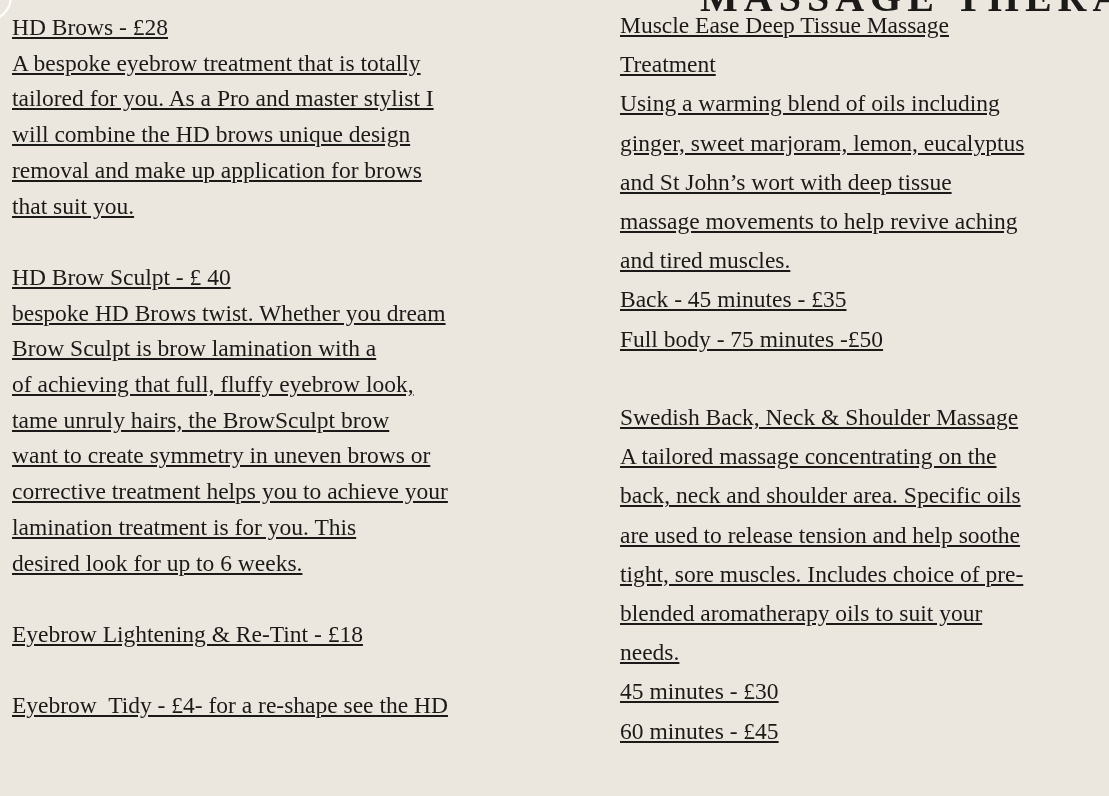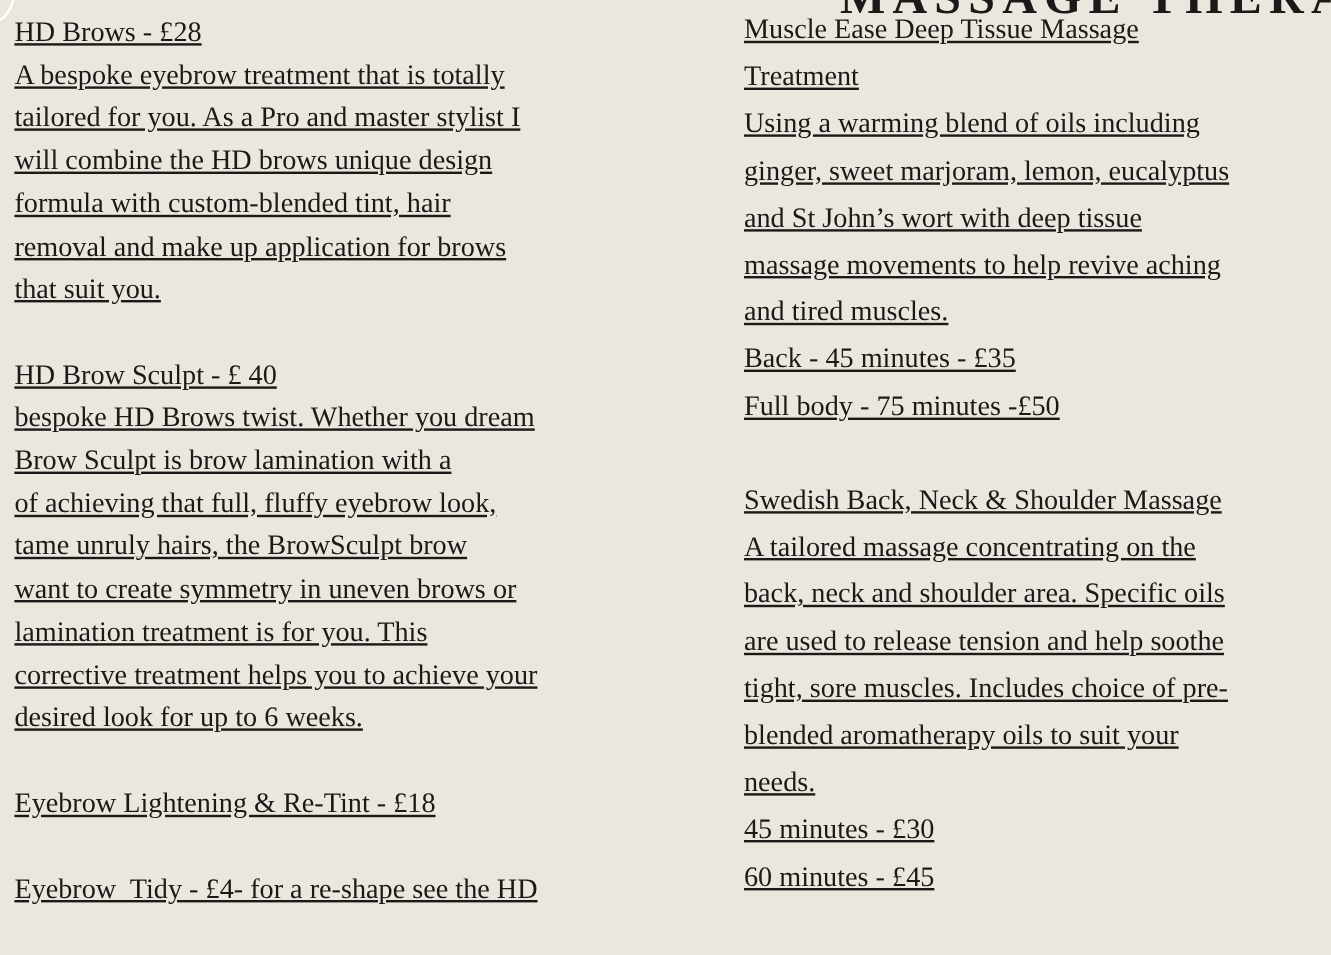--- a/index.html
+++ b/index.html
@@ -29,34 +29,33 @@
 
 <div class="circle"></div>
 <div class="heading-cut">MASSAGE THERAPY</div>
 
 <div class="col left">
   <section>
     <span class="line">HD Brows - £28</span>
     <span class="line">A bespoke eyebrow treatment that is totally</span>
     <span class="line">tailored for you. As a Pro and master stylist I</span>
     <span class="line">will combine the HD brows unique design</span>
-    <span class="line">formula with custom-blended tint, hair</span>
     <span class="line">removal and make up application for brows</span>
     <span class="line">that suit you.</span>
   </section>
   <span class="blank"></span>
   <section>
     <span class="line">HD Brow Sculpt - £ 40</span>
     <span class="line">bespoke HD Brows twist. Whether you dream</span>
     <span class="line">Brow Sculpt is brow lamination with a</span>
     <span class="line">of achieving that full, fluffy eyebrow look,</span>
     <span class="line">tame unruly hairs, the BrowSculpt brow</span>
     <span class="line">want to create symmetry in uneven brows or</span>
+    <span class="line">corrective treatment helps you to achieve your</span>
     <span class="line">lamination treatment is for you. This</span>
-    <span class="line">corrective treatment helps you to achieve your</span>
     <span class="line">desired look for up to 6 weeks.</span>
   </section>
   <span class="blank"></span>
   <section>
     <span class="line">Eyebrow Lightening &amp; Re-Tint - £18</span>
   </section>
   <span class="blank"></span>
   <section>
     <span class="line" style="white-space:pre">Eyebrow  Tidy - £4- for a re-shape see the HD</span>
   </section>

